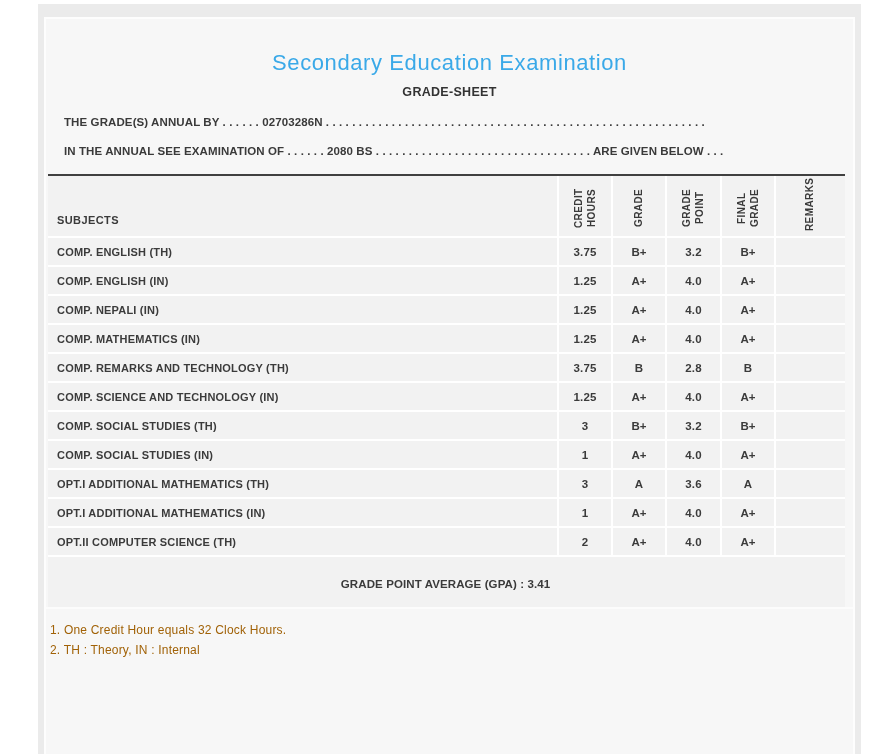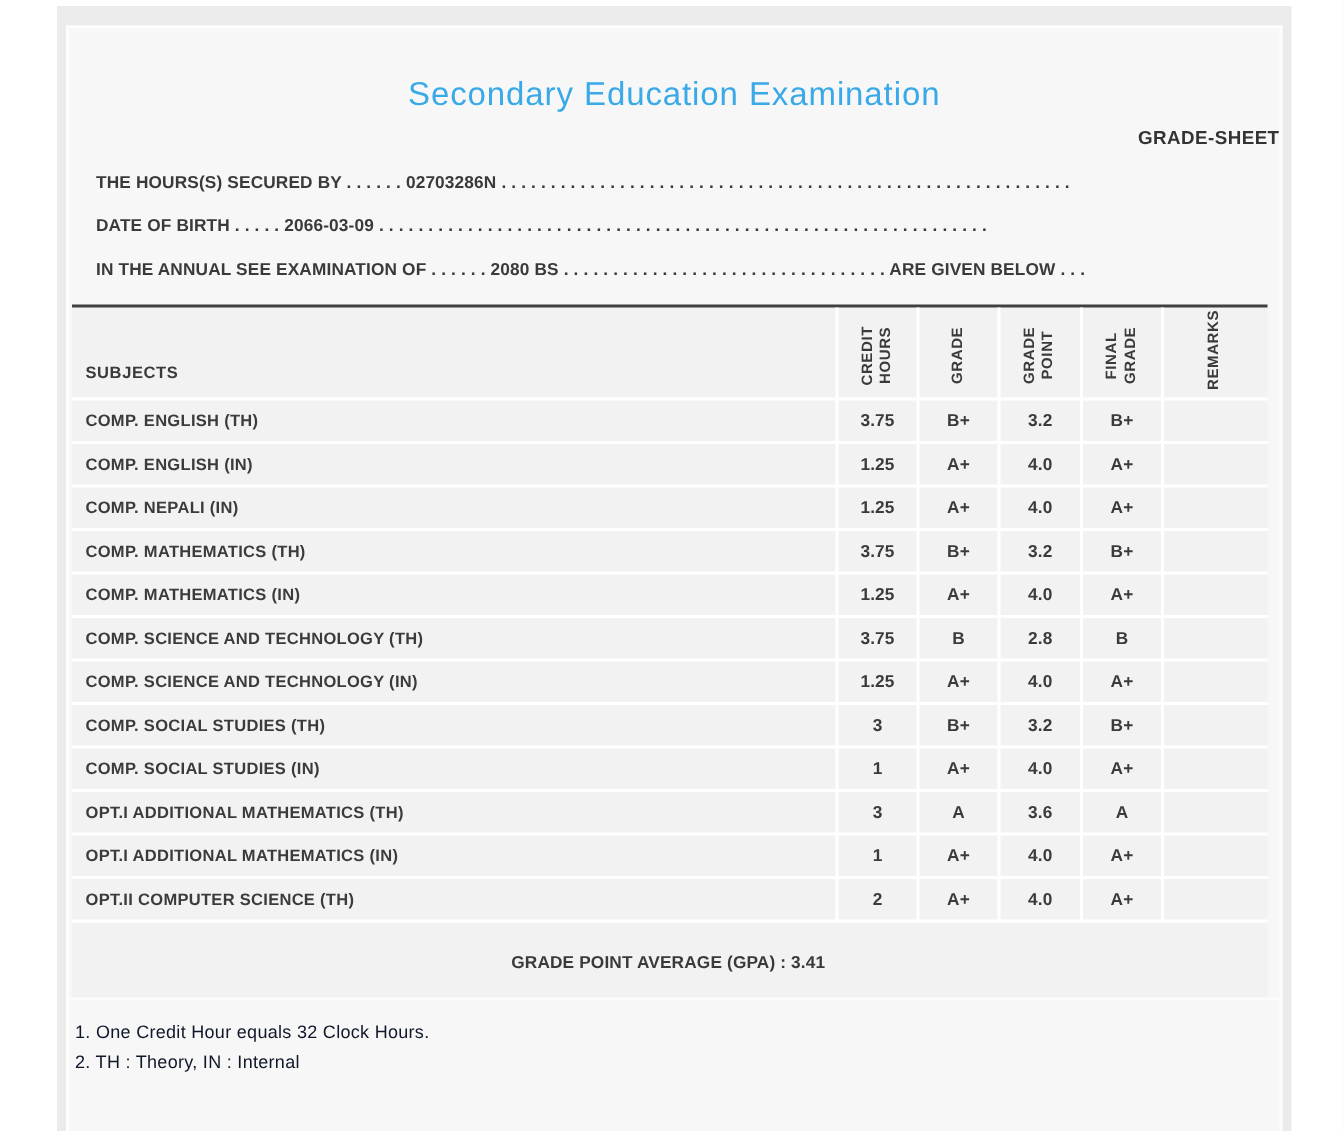--- a/index.html
+++ b/index.html
@@ -20,21 +20,21 @@
     border: 2px solid #fdfdfd; border-bottom: none;
     overflow: hidden;
   }
   
   .title {
     margin-top: 31px; text-align: center;
     font-size: 22px; font-weight: 400; letter-spacing: 0.6px;
     color: var(--accent, #3aa9e8);
   }
   .subtitle {
-    margin-top: 9px; text-align: right;
+    margin-top: 9px; text-align: center;
     font-size: 12.5px; font-weight: bold; letter-spacing: 0.3px;
     color: #333333;
   }
   
   .info { margin: 17px 18px 0 18px; }
   .info-line {
     height: 14px; margin-bottom: 15px;
     font-size: 11.5px; font-weight: bold;
     white-space: nowrap; overflow: hidden;
     letter-spacing: 0.1px;
@@ -70,42 +70,39 @@
   td.c-sub { text-align: left; padding-left: 9px; letter-spacing: 0.2px; }
   td.c-val { text-align: center; font-size: 11.5px; letter-spacing: 0.1px; }
   
   .gpa-band {
     text-align: center; padding: 21px 2px 17px 0;
     font-size: 11.5px; font-weight: bold; color: #3a3a3a; letter-spacing: 0.1px;
   }
   
   .notes { border-top: 2px solid #fcfcfc; padding: 11px 0 0 4px; }
   .note-line {
-    font-size: 12px; color: #0f172a; letter-spacing: 0.2px;
+    font-size: 12px; color: #a16207; letter-spacing: 0.2px;
     line-height: 20px; font-weight: 400;
   }
 </style>
 </head>
 <body>
 
 <div class="outer">
   <div class="card">
 
     <div class="title">Secondary Education Examination</div>
     <div class="subtitle">GRADE-SHEET</div>
 
     <div class="info">
 
         <div class="info-line">
-          <span>THE HOURS(S) SECURED BY</span><span> . . . . . . </span><span>02703286N</span><span> . . . . . . . . . . . . . . . . . . . . . . . . . . . . . . . . . . . . . . . . . . . . . . . . . . . . . . . . . . </span><span></span>
+          <span>THE GRADE(S) ANNUAL BY</span><span> . . . . . . </span><span>02703286N</span><span> . . . . . . . . . . . . . . . . . . . . . . . . . . . . . . . . . . . . . . . . . . . . . . . . . . . . . . . . . . </span><span></span>
         </div>
 
-        <div class="info-line">
-          <span>DATE OF BIRTH</span><span> . . . . . </span><span>2066-03-09</span><span> . . . . . . . . . . . . . . . . . . . . . . . . . . . . . . . . . . . . . . . . . . . . . . . . . . . . . . . . . . . . . . </span><span></span>
-        </div>
 
         <div class="info-line">
           <span>IN THE ANNUAL SEE EXAMINATION OF</span><span> . . . . . . </span><span>2080 BS</span><span> . . . . . . . . . . . . . . . . . . . . . . . . . . . . . . . . . </span><span>ARE GIVEN BELOW . . .</span>
         </div>
       </div>
 
     <div class="table-zone">
       <table class="grades">
         <colgroup>
           <col class="c-subjects">
@@ -158,40 +155,32 @@
 
             <tr>
               <td class="c-sub">COMP. NEPALI (IN)</td>
               <td class="c-val">1.25</td>
               <td class="c-val">A+</td>
               <td class="c-val">4.0</td>
               <td class="c-val">A+</td>
               <td class="c-val"></td>
             </tr>
 
-            <tr>
-              <td class="c-sub">COMP. MATHEMATICS (TH)</td>
-              <td class="c-val">3.75</td>
-              <td class="c-val">B+</td>
-              <td class="c-val">3.2</td>
-              <td class="c-val">B+</td>
-              <td class="c-val"></td>
-            </tr>
 
             <tr>
               <td class="c-sub">COMP. MATHEMATICS (IN)</td>
               <td class="c-val">1.25</td>
               <td class="c-val">A+</td>
               <td class="c-val">4.0</td>
               <td class="c-val">A+</td>
               <td class="c-val"></td>
             </tr>
 
             <tr>
-              <td class="c-sub">COMP. SCIENCE AND TECHNOLOGY (TH)</td>
+              <td class="c-sub">COMP. REMARKS AND TECHNOLOGY (TH)</td>
               <td class="c-val">3.75</td>
               <td class="c-val">B</td>
               <td class="c-val">2.8</td>
               <td class="c-val">B</td>
               <td class="c-val"></td>
             </tr>
 
             <tr>
               <td class="c-sub">COMP. SCIENCE AND TECHNOLOGY (IN)</td>
               <td class="c-val">1.25</td>

